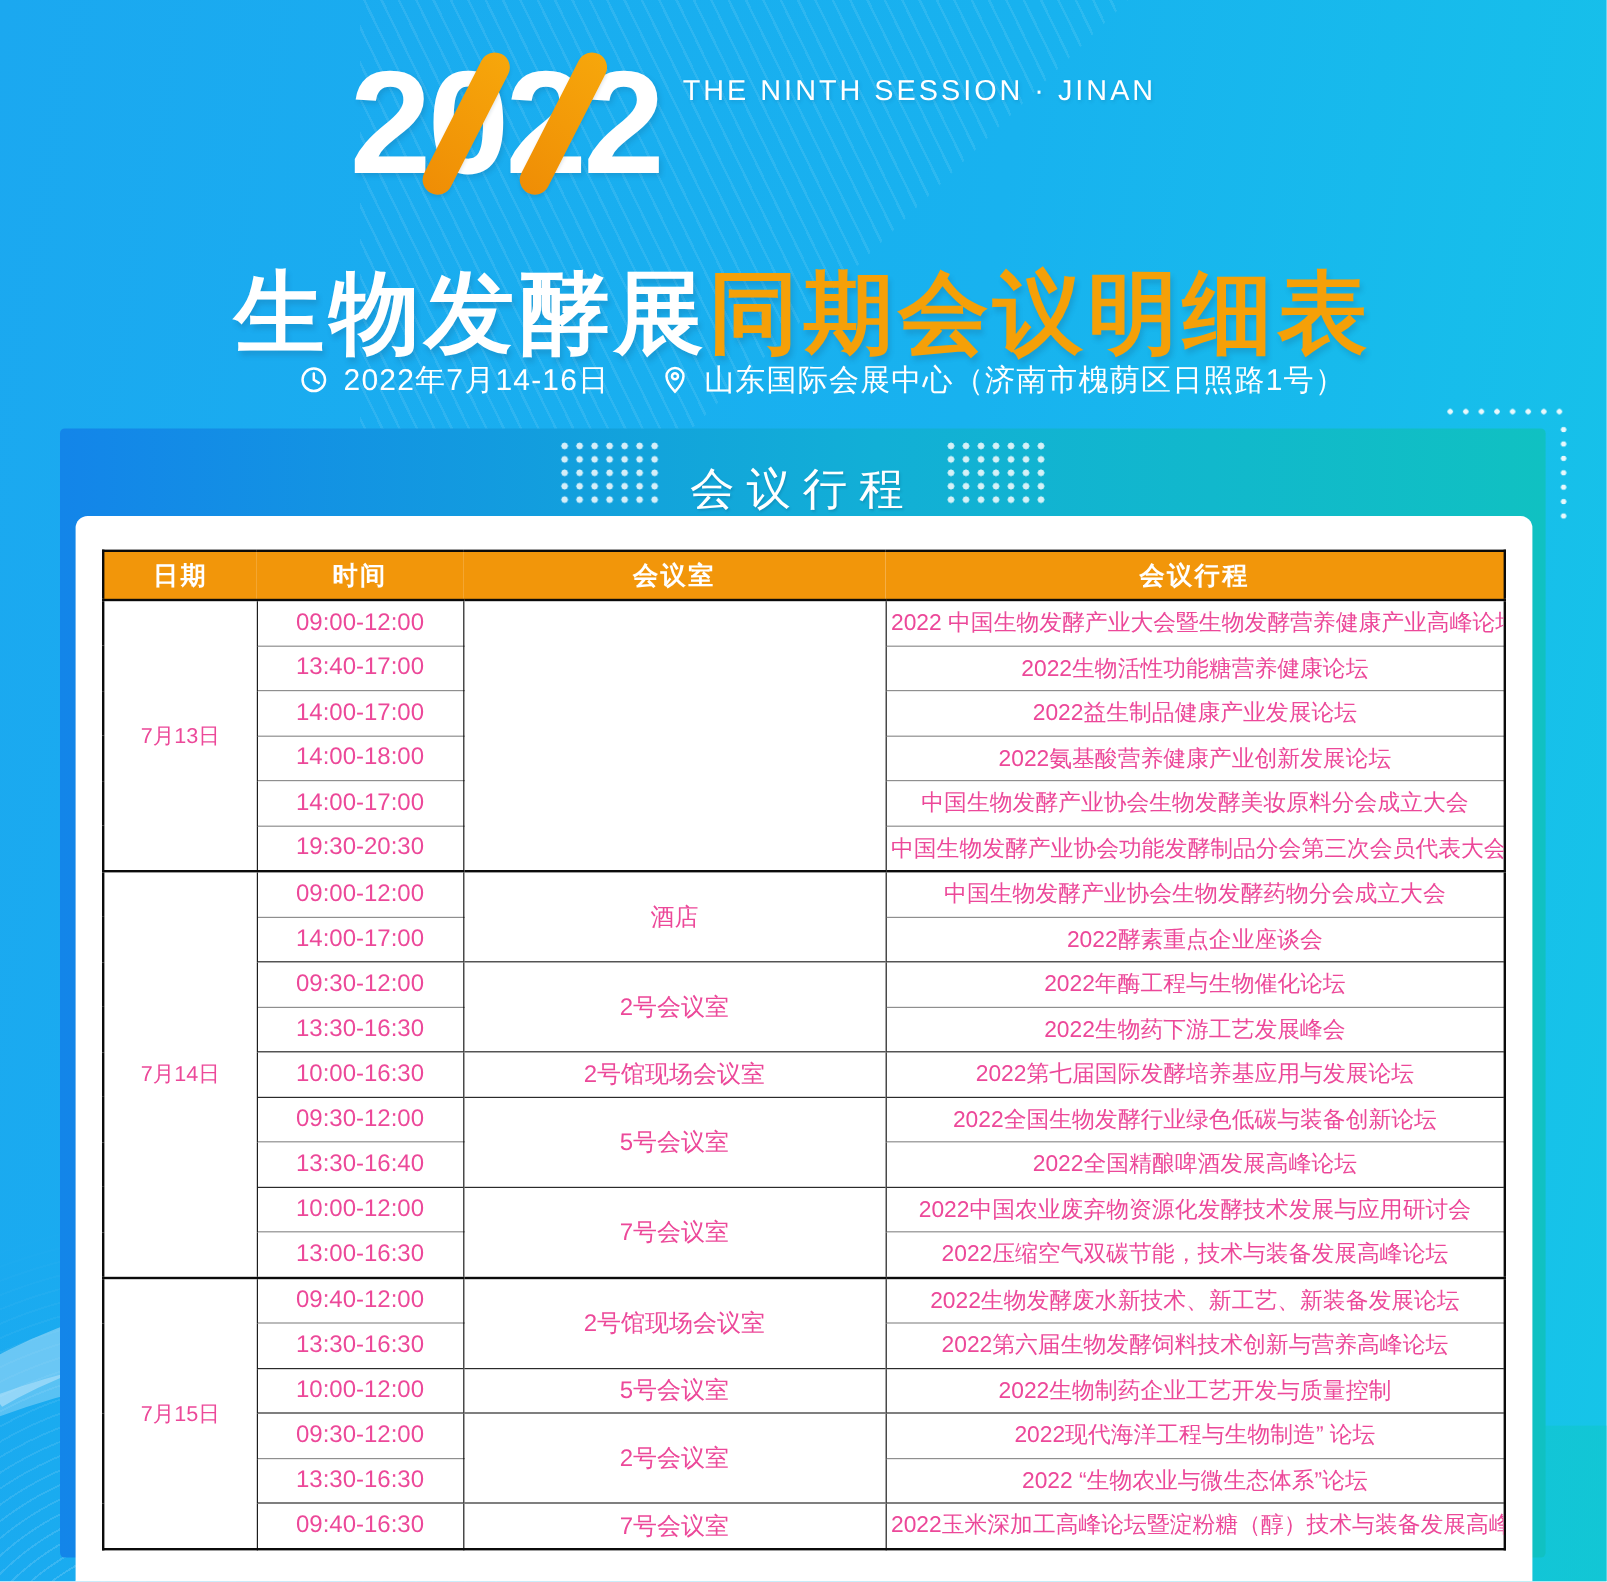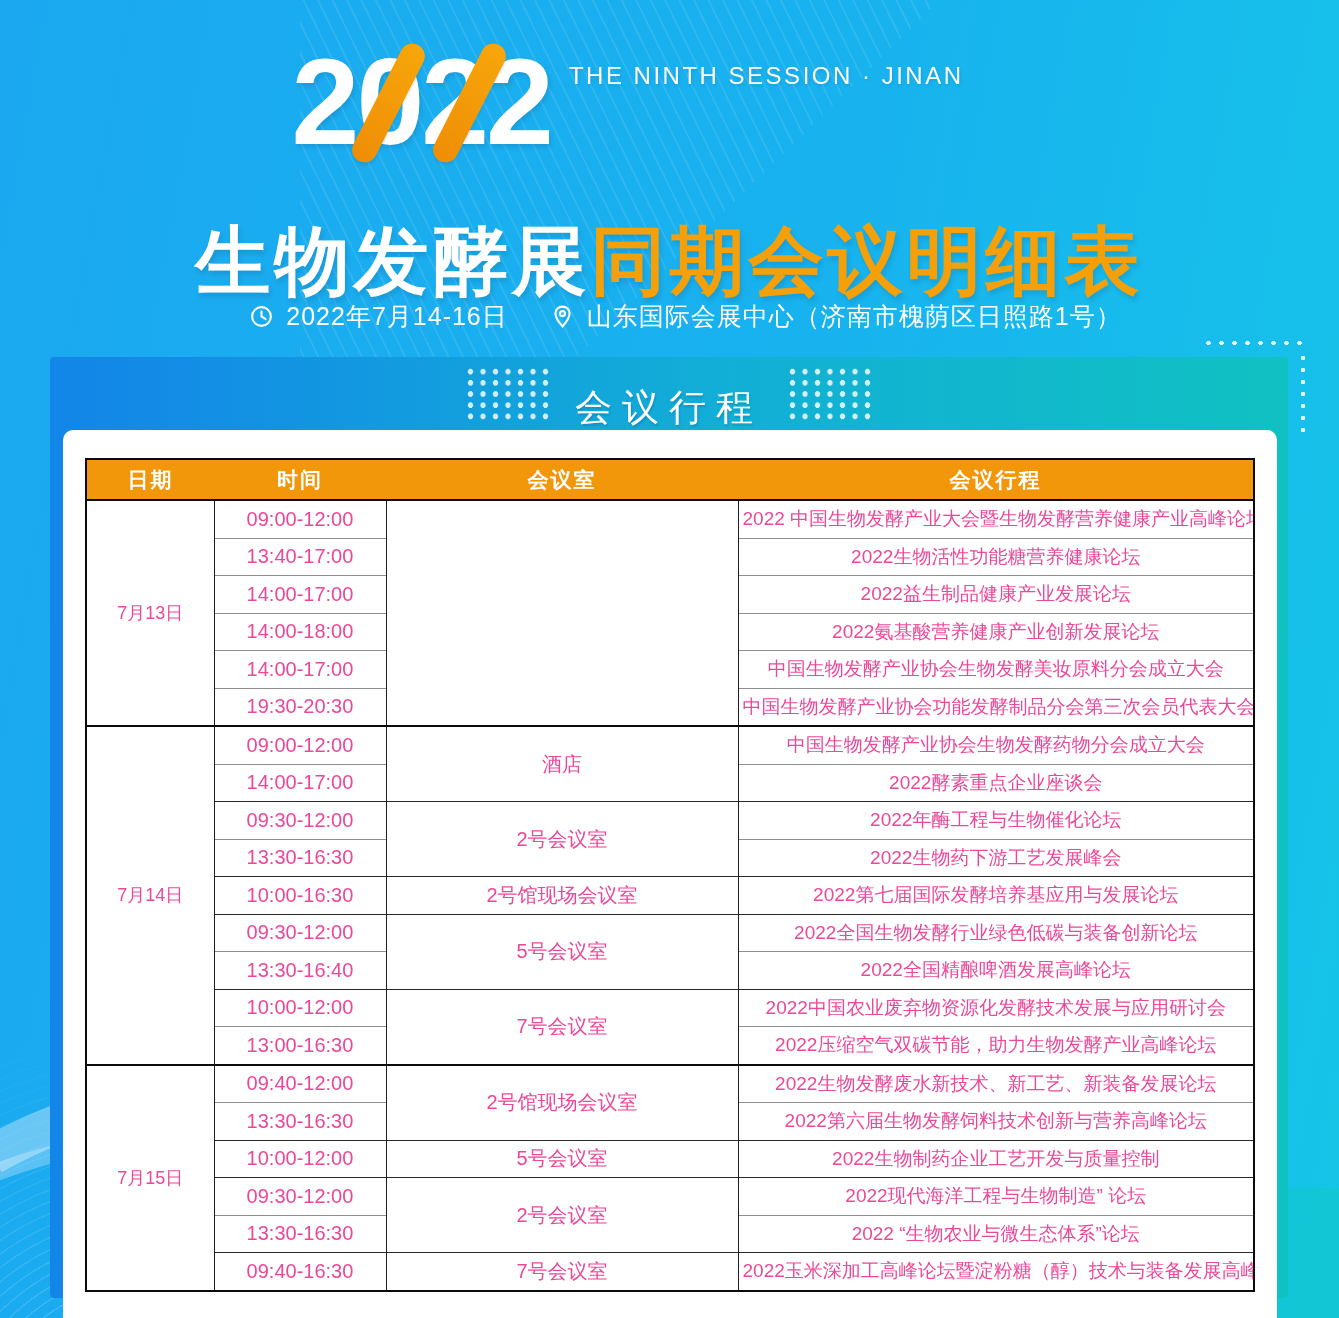--- a/index.html
+++ b/index.html
@@ -257,21 +257,21 @@
             <td class="time-cell">13:30-16:40</td>
             <td class="name-cell">2022全国精酿啤酒发展高峰论坛</td>
           </tr>
           <tr class="room-start">
             <td class="time-cell">10:00-12:00</td>
             <td class="room-cell" rowspan="2">7号会议室</td>
             <td class="name-cell">2022中国农业废弃物资源化发酵技术发展与应用研讨会</td>
           </tr>
           <tr>
             <td class="time-cell">13:00-16:30</td>
-            <td class="name-cell">2022压缩空气双碳节能，助力生物发酵产业高峰论坛</td>
+            <td class="name-cell">2022压缩空气双碳节能，技术与装备发展高峰论坛</td>
           </tr>
           <tr class="group-start">
             <td class="date-cell" rowspan="6">7月15日</td>
             <td class="time-cell">09:40-12:00</td>
             <td class="room-cell" rowspan="2">2号馆现场会议室</td>
             <td class="name-cell">2022生物发酵废水新技术、新工艺、新装备发展论坛</td>
           </tr>
           <tr>
             <td class="time-cell">13:30-16:30</td>
             <td class="name-cell">2022第六届生物发酵饲料技术创新与营养高峰论坛</td>

